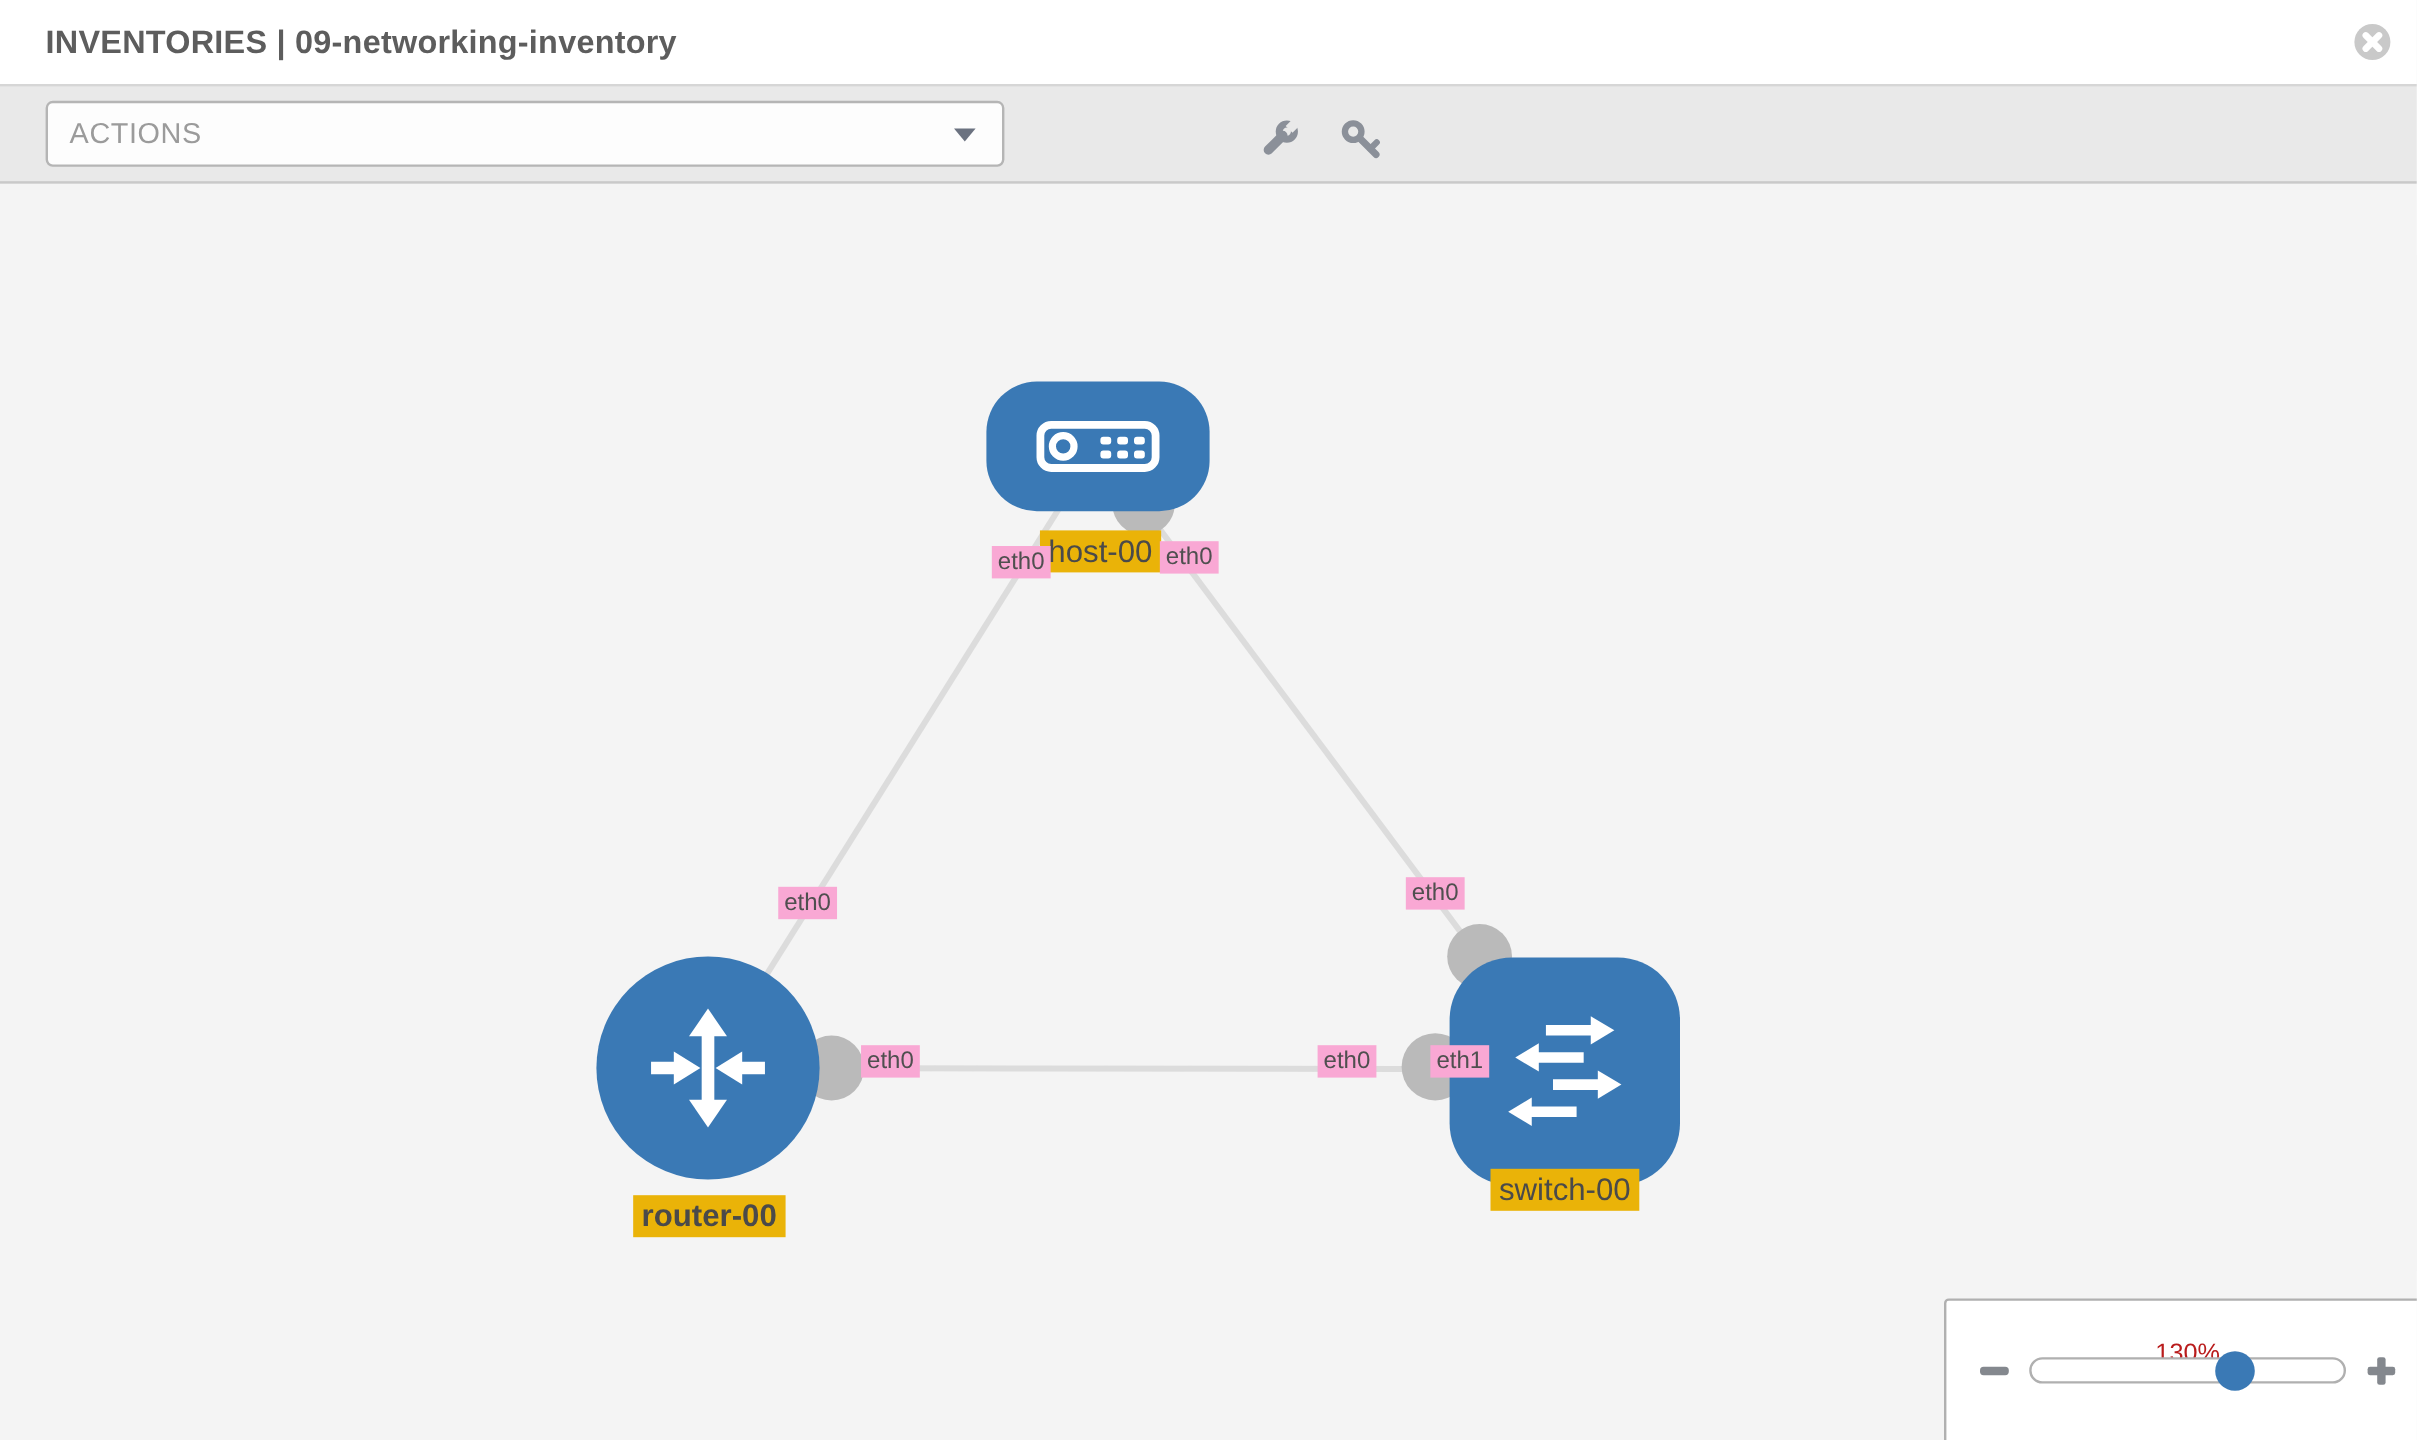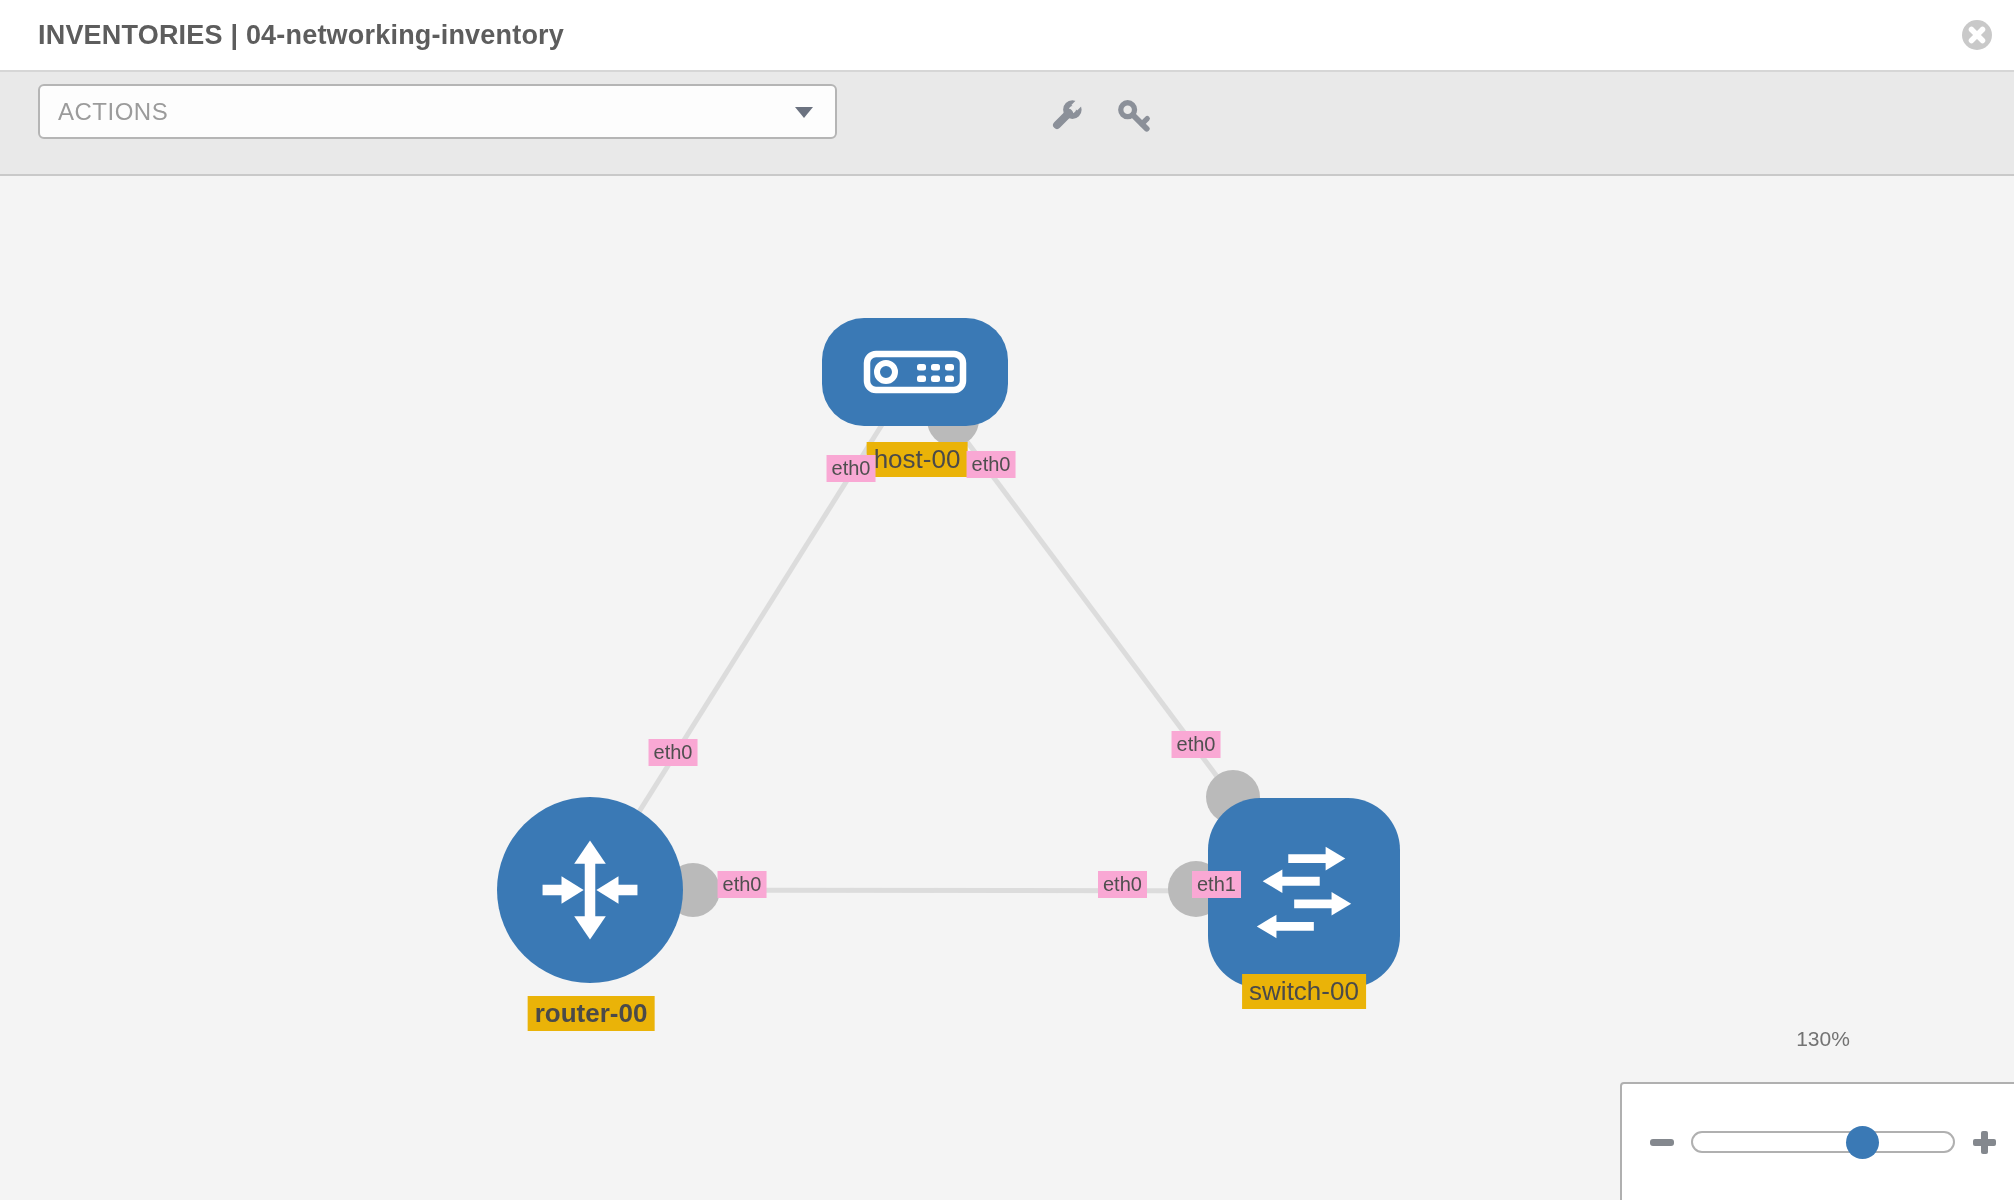--- a/index.html
+++ b/index.html
@@ -20,21 +20,21 @@
     line-height: 70px; font-size: 27px; font-weight: bold; color: #5d5d5d;
     letter-spacing: 0.2px;
   }
   .close-btn {
     position: absolute; right: 20px; top: 18px; width: 34px; height: 34px;
     cursor: pointer;
   }
 
   
   .toolbar {
-    position: absolute; top: 70px; left: 0; width: 100%; height: 106px;
+    position: absolute; top: 70px; left: 0; width: 100%; height: 83px;
     background: #e9e9e9; border-top: 2px solid #d6d6d6;
     border-bottom: 2px solid #c9c9c9; z-index: 10;
   }
   .dropdown {
     position: absolute; top: 12px; height: 55px; background: #fdfdfd;
     border: 2px solid #b5b5b5; border-radius: 6px; cursor: pointer;
   }
   .dropdown .dd-label {
     position: absolute; left: 18px; top: 0; height: 51px; line-height: 51px;
     font-size: 24px; color: #9b9b9b; letter-spacing: 0.5px;
@@ -74,22 +74,22 @@
     transform: translateX(-50%);
   }
   .if-label.anchored-left { transform: none; }
 
   
   .zoom-panel {
     position: absolute; left: 1620px; top: 1082px; width: 400px; height: 124px;
     background: #ffffff; border: 2px solid #b0b0b0; border-radius: 4px; z-index: 4;
   }
   .zoom-percent {
-    position: absolute; left: 1823px; top: 1027px; transform: translateX(-50%);
-    font-size: 21px; color: #737373; z-index: 5;
+    position: absolute; left: 1823px; top: 1116px; transform: translateX(-50%);
+    font-size: 21px; color: #b91c1c; z-index: 5;
   }
   .zoom-out {
     position: absolute; left: 1650px; top: 1139px; width: 24px; height: 7px;
     background: #84888e; border-radius: 3px; z-index: 5; cursor: pointer;
   }
   .zoom-track {
     position: absolute; left: 1691px; top: 1131px; width: 264px; height: 22px;
     background: #ffffff; border: 2px solid #b0b0b0; border-radius: 11px;
     z-index: 5; cursor: pointer;
   }
@@ -195,21 +195,21 @@
       <svg width="36" height="36" viewBox="0 0 34 34">
         <circle cx="11" cy="11" r="6.5" fill="none" stroke="#8b9099" stroke-width="5"></circle>
         <line x1="16" y1="16" x2="29" y2="29" stroke="#8b9099" stroke-width="5.5" stroke-linecap="round"></line>
         <line x1="24.5" y1="24.5" x2="29.5" y2="19.5" stroke="#8b9099" stroke-width="5" stroke-linecap="round"></line>
       </svg>
     </div>
 
   </div>
 
   <div class="header">
-    <div class="page-title">INVENTORIES | 04-networking-inventory</div>
+    <div class="page-title">INVENTORIES | 09-networking-inventory</div>
     <div class="close-btn">
       <svg width="34" height="34" viewBox="0 0 34 34">
         <circle cx="17" cy="17" r="15" fill="#c9c9c9"></circle>
         <line x1="11.5" y1="11.5" x2="22.5" y2="22.5" stroke="#ffffff" stroke-width="5.5" stroke-linecap="round"></line>
         <line x1="22.5" y1="11.5" x2="11.5" y2="22.5" stroke="#ffffff" stroke-width="5.5" stroke-linecap="round"></line>
       </svg>
     </div>
   </div>
 
 </div>

